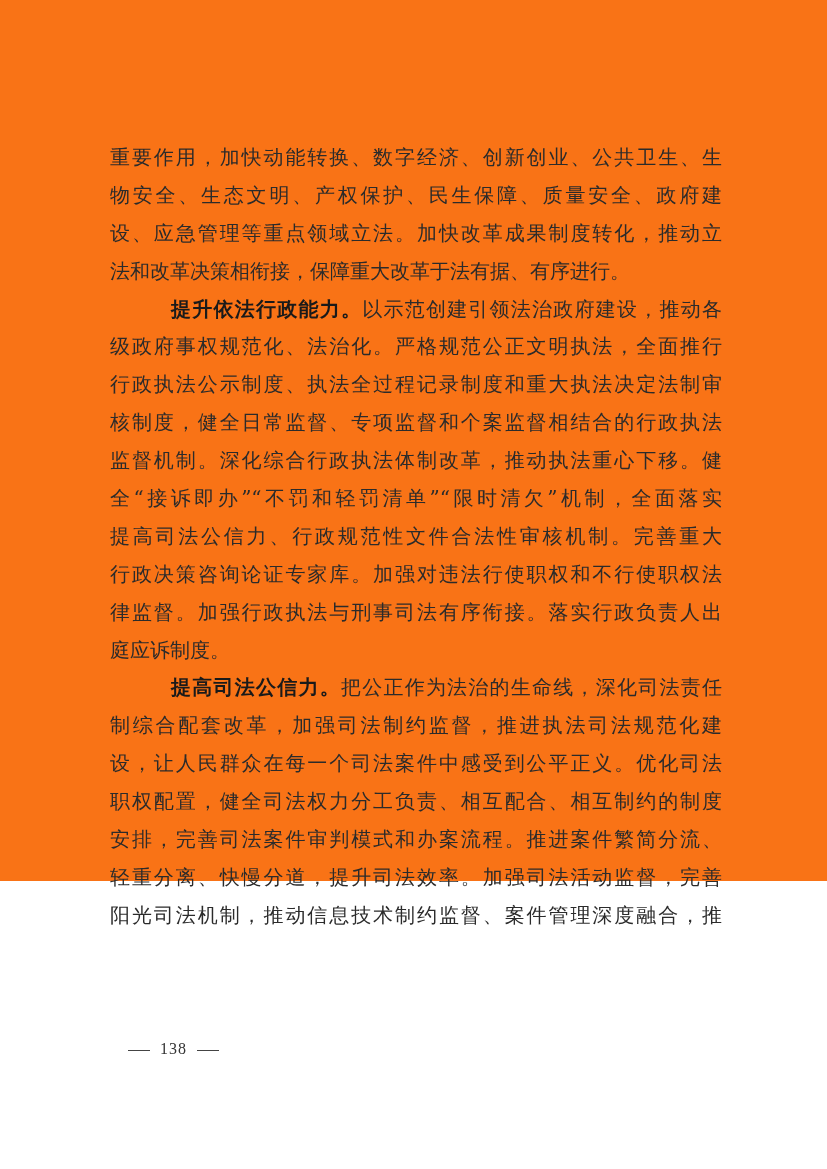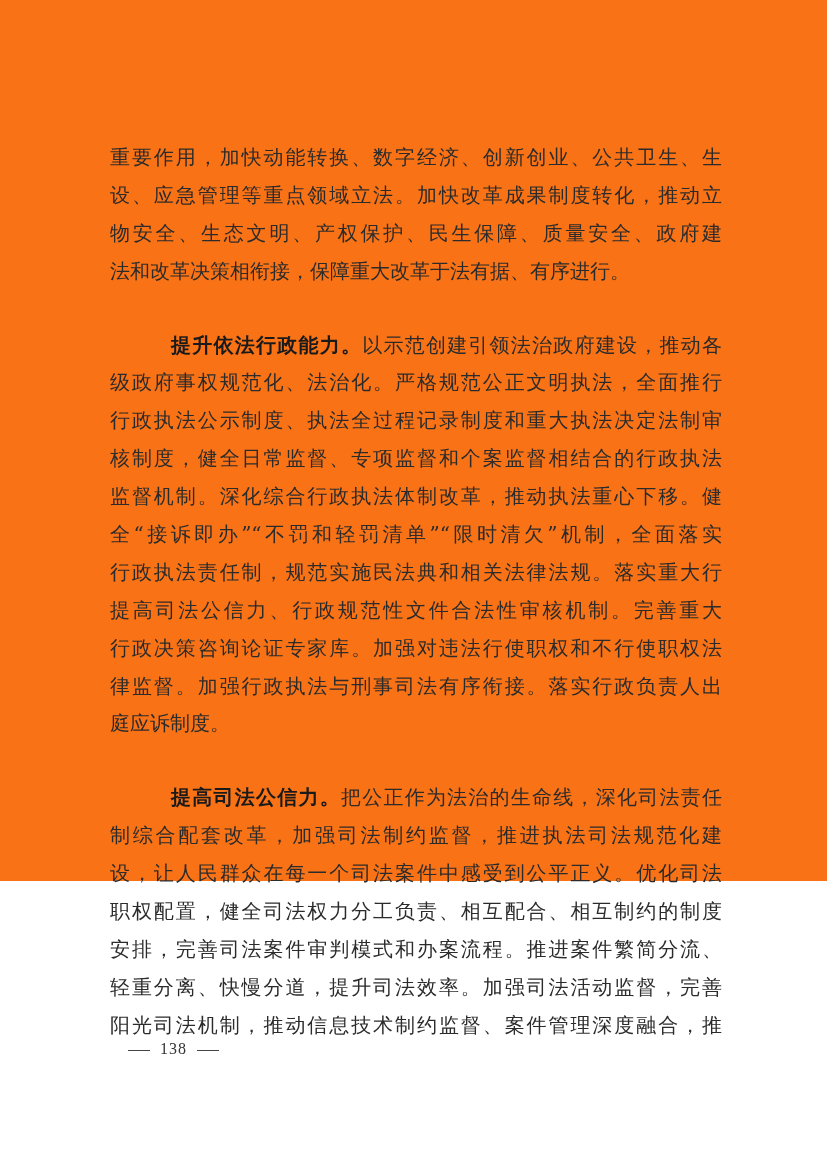--- a/index.html
+++ b/index.html
@@ -12,47 +12,46 @@
   }
   .line {
     height: 37.9px; line-height: 37.9px;
     font-family: "DejaVu Serif", "Liberation Serif", serif;
     font-size: 20px; color: #2b2b2b;
     white-space: nowrap;
     text-align: justify; text-align-last: justify;
     letter-spacing: 0;
   }
   .line.last { text-align-last: left; }
-  .line.indent { padding-left: 61px; margin-top: 36px; }
+  .line.indent { padding-left: 61px; }
   .bold { font-weight: bold; color: #1a1a1a; }
   .pagenum {
     position: absolute; left: 118px; top: 1040px;
     font-family: "Liberation Serif", "DejaVu Serif", serif;
     font-size: 16px; color: #333; letter-spacing: 1px;
   }
   .pagenum .dash { display: inline-block; width: 22px; border-top: 1px solid #444; vertical-align: middle; margin: 0 10px; }
 </style>
 </head>
 <body>
 
 <div class="page">
   <div class="body-text">
 
     <div class="line">重要作用，加快动能转换、数字经济、创新创业、公共卫生、生</div>
+    <div class="line">物安全、生态文明、产权保护、民生保障、质量安全、政府建</div>
     <div class="line">设、应急管理等重点领域立法。加快改革成果制度转化，推动立</div>
-    <div class="line">物安全、生态文明、产权保护、民生保障、质量安全、政府建</div>
     <div class="line last">法和改革决策相衔接，保障重大改革于法有据、有序进行。</div>
 
     <div class="line indent"><span class="bold">提升依法行政能力。</span><span>以示范创建引领法治政府建设，推动各</span></div>
     <div class="line">级政府事权规范化、法治化。严格规范公正文明执法，全面推行</div>
     <div class="line">行政执法公示制度、执法全过程记录制度和重大执法决定法制审</div>
     <div class="line">核制度，健全日常监督、专项监督和个案监督相结合的行政执法</div>
     <div class="line">监督机制。深化综合行政执法体制改革，推动执法重心下移。健</div>
     <div class="line">全“接诉即办”“不罚和轻罚清单”“限时清欠”机制，全面落实</div>
-    <div class="line">行政执法责任制，规范实施民法典和相关法律法规。落实重大行</div>
     <div class="line">提高司法公信力、行政规范性文件合法性审核机制。完善重大</div>
     <div class="line">行政决策咨询论证专家库。加强对违法行使职权和不行使职权法</div>
     <div class="line">律监督。加强行政执法与刑事司法有序衔接。落实行政负责人出</div>
     <div class="line last">庭应诉制度。</div>
 
     <div class="line indent"><span class="bold">提高司法公信力。</span><span>把公正作为法治的生命线，深化司法责任</span></div>
     <div class="line">制综合配套改革，加强司法制约监督，推进执法司法规范化建</div>
     <div class="line">设，让人民群众在每一个司法案件中感受到公平正义。优化司法</div>
     <div class="line">职权配置，健全司法权力分工负责、相互配合、相互制约的制度</div>
     <div class="line">安排，完善司法案件审判模式和办案流程。推进案件繁简分流、</div>

